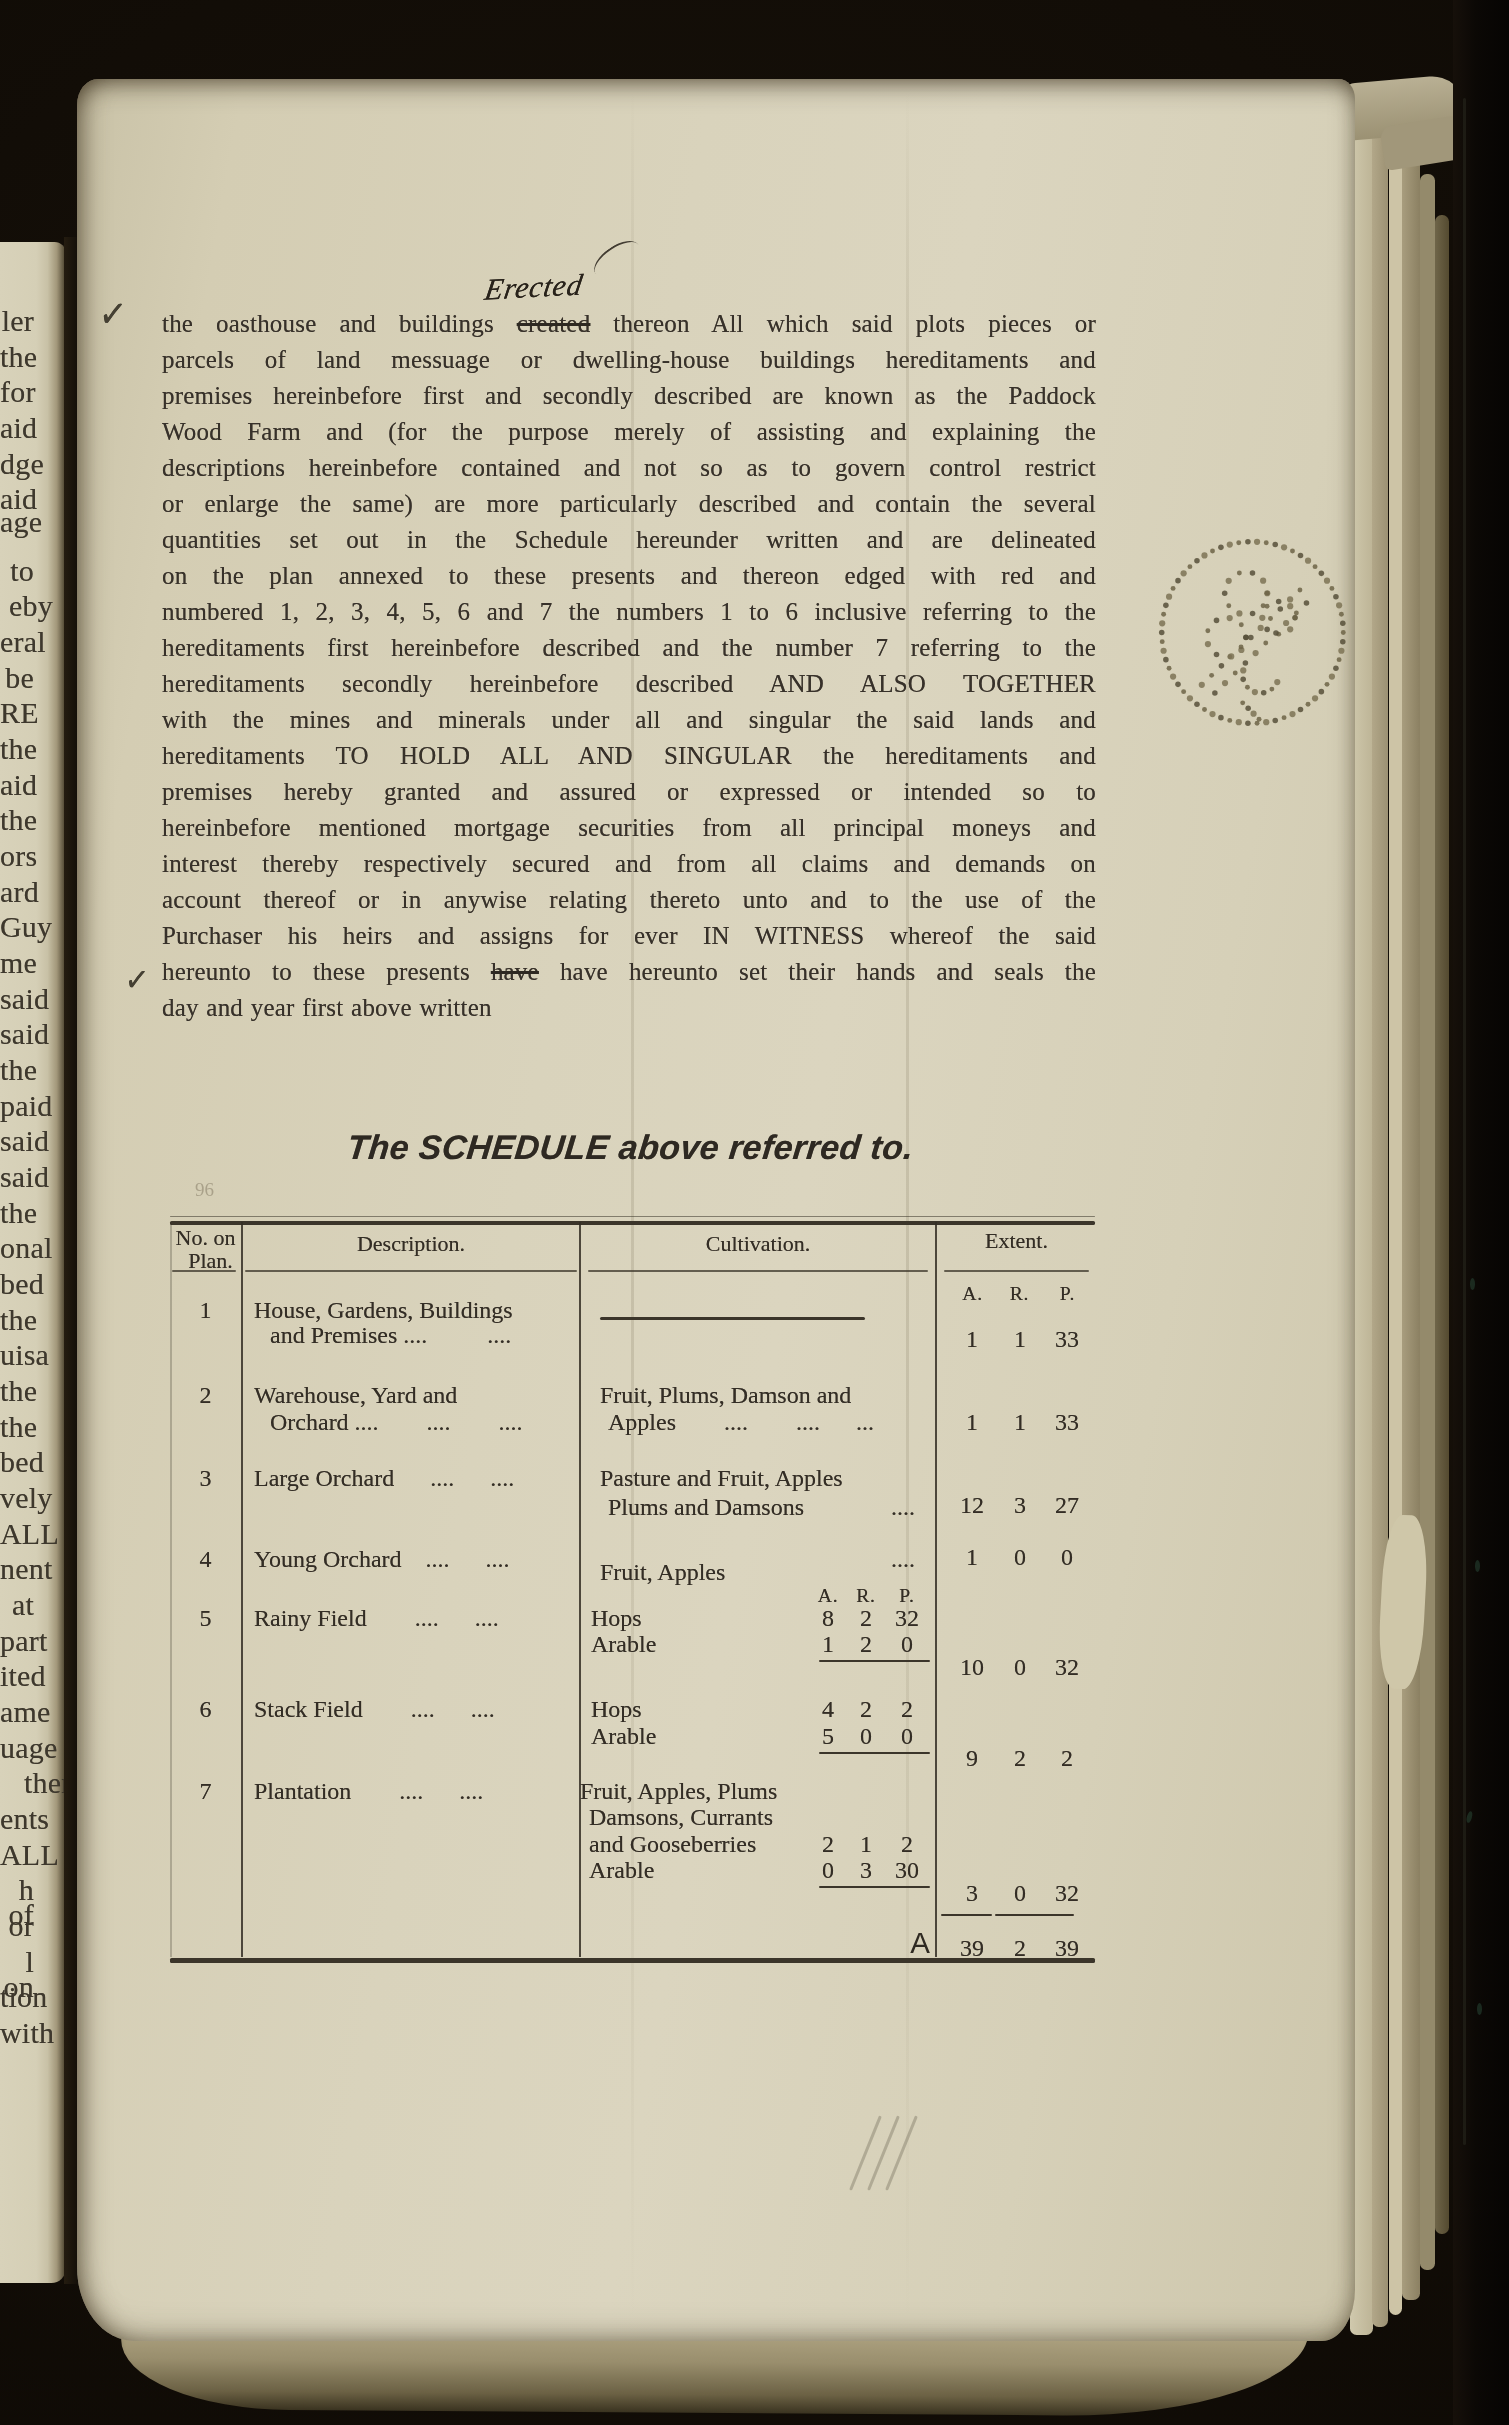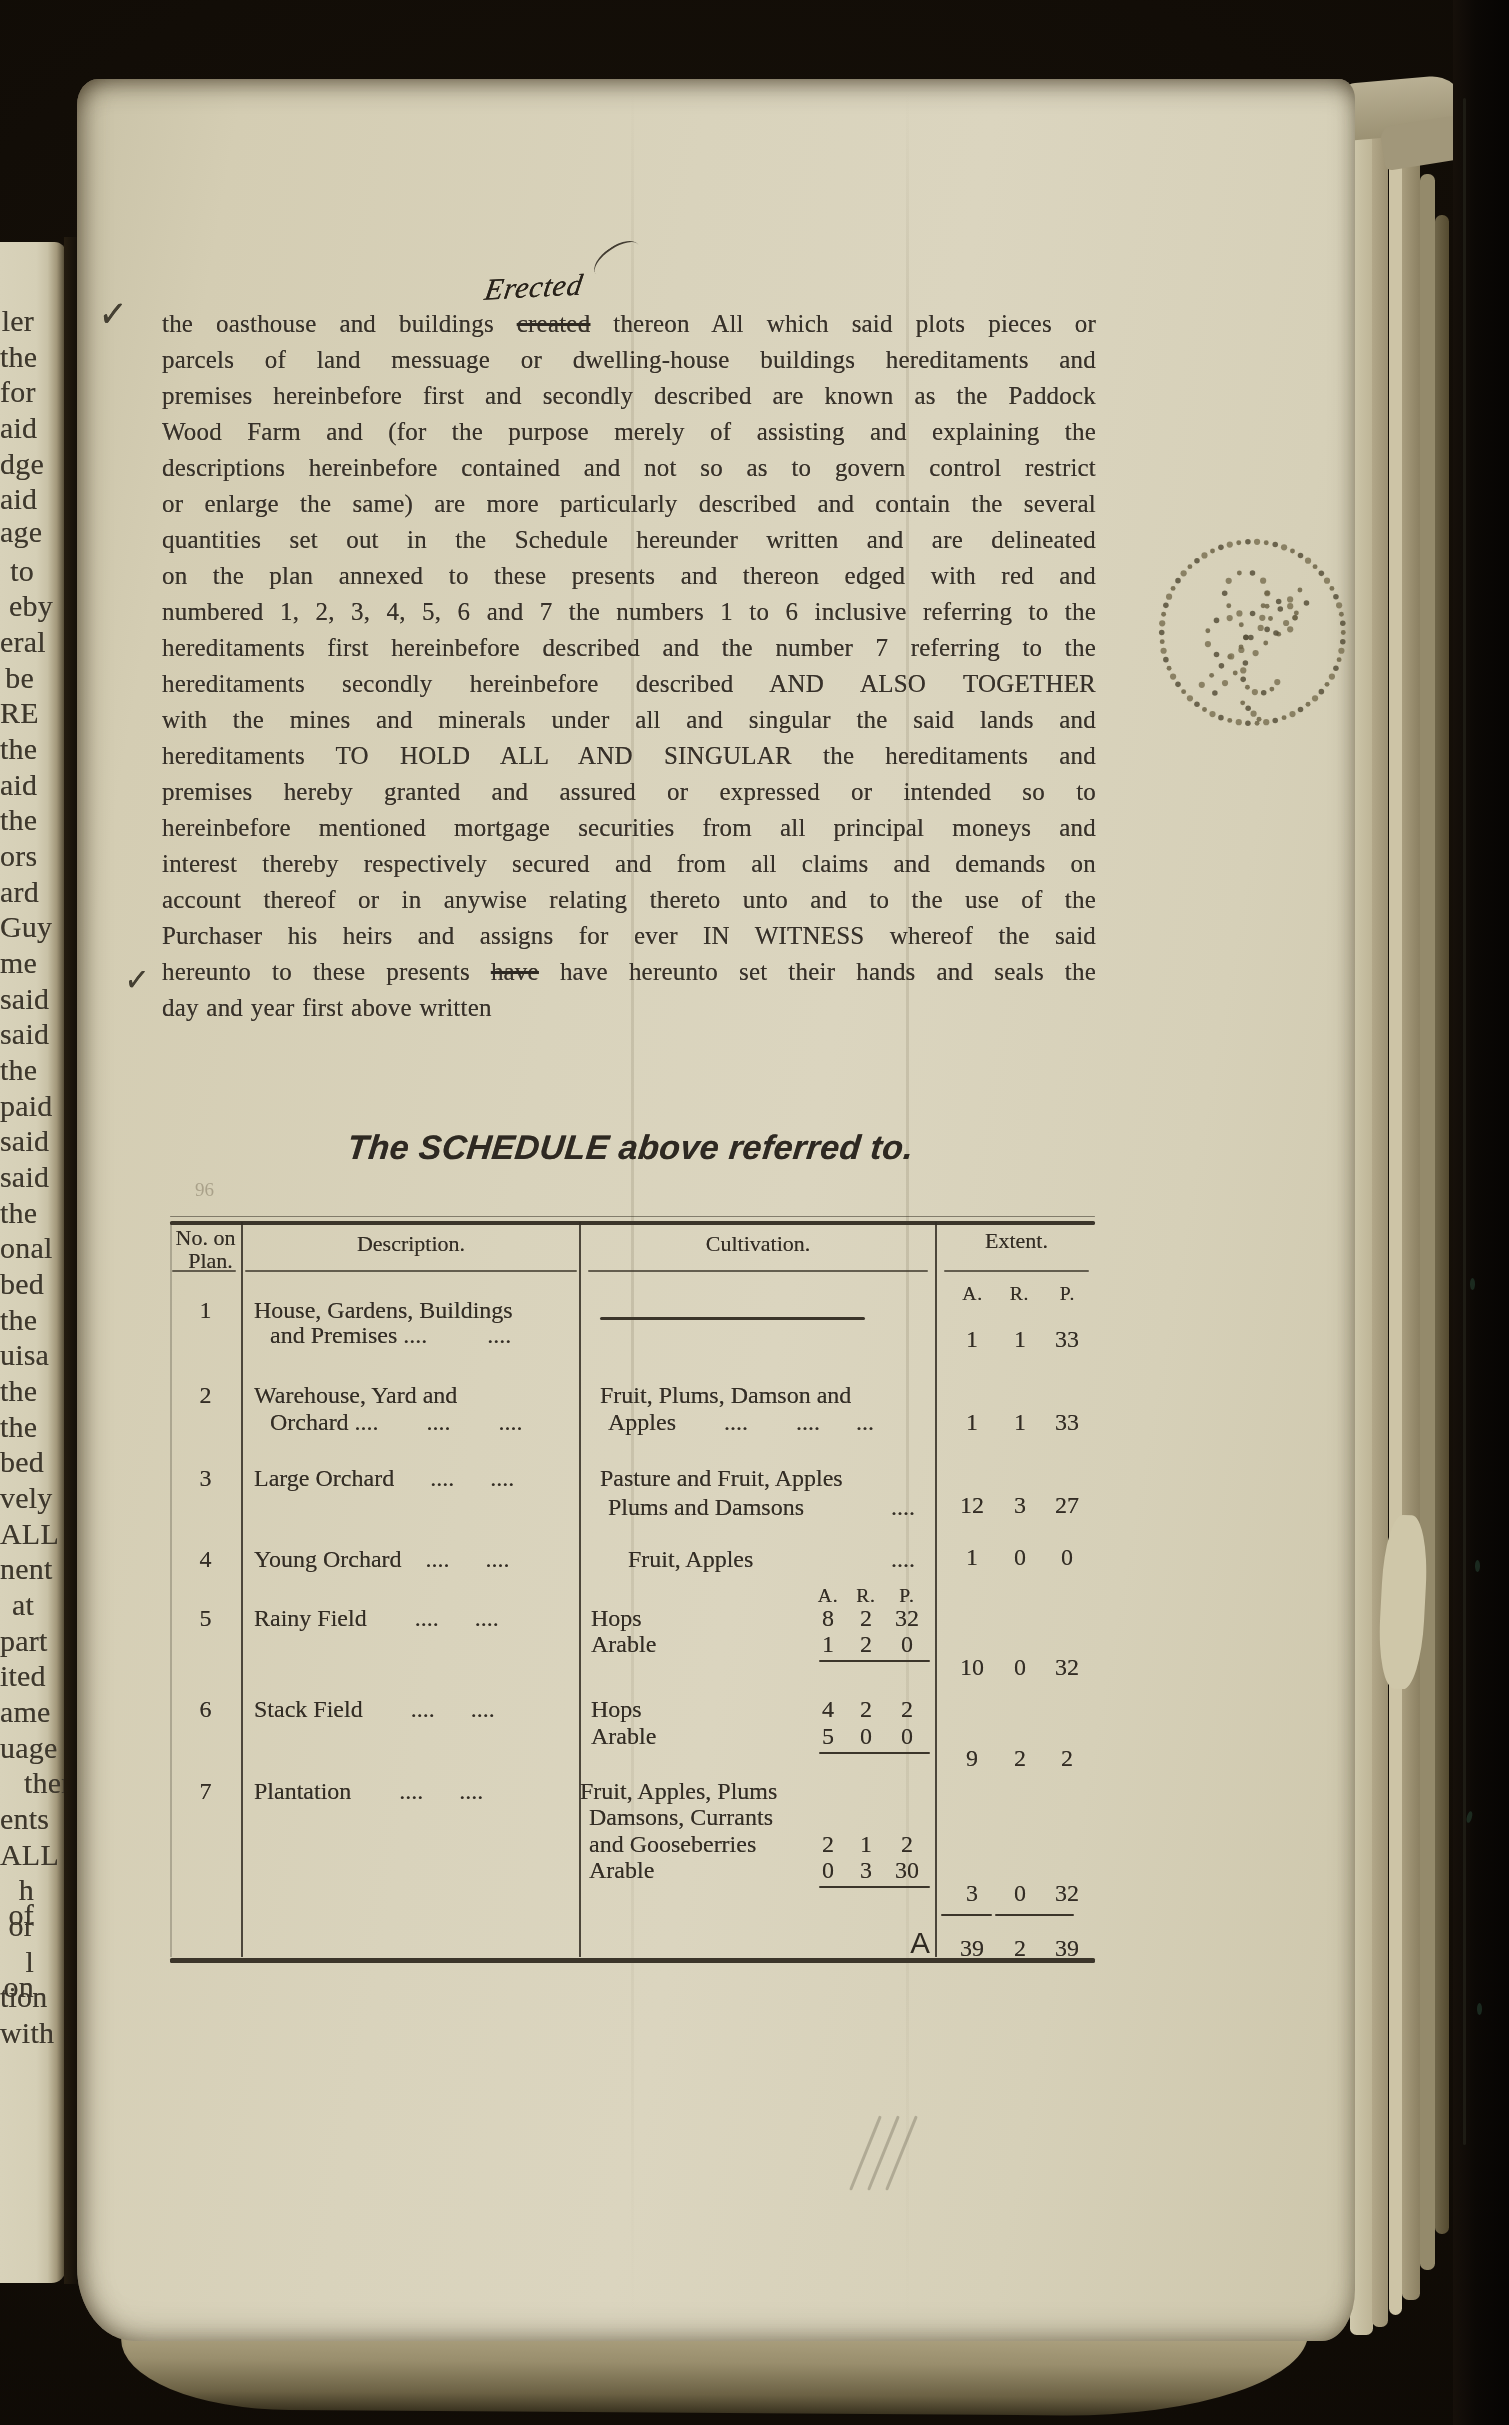--- a/index.html
+++ b/index.html
@@ -82,21 +82,21 @@
 
 <div id="scene">
 
   <div id="sliver" class="abs">
       <div class="frag" style="top: 67px;">ler</div>
       <div class="frag" style="top: 103px;">the</div>
       <div class="frag" style="top: 138px;">for</div>
       <div class="frag" style="top: 174px;">aid</div>
       <div class="frag" style="top: 210px;">dge</div>
       <div class="frag" style="top: 245px;">aid</div>
-      <div class="frag" style="top: 278px;">age</div>
+      <div class="frag" style="top: 268px;">age</div>
       <div class="frag" style="top: 317px;">to</div>
       <div class="frag" style="top: 352px; margin-left: 9px;">eby</div>
       <div class="frag" style="top: 388px;">eral</div>
       <div class="frag" style="top: 424px;">be</div>
       <div class="frag" style="top: 459px;">RE</div>
       <div class="frag" style="top: 495px;">the</div>
       <div class="frag" style="top: 531px;">aid</div>
       <div class="frag" style="top: 566px;">the</div>
       <div class="frag" style="top: 602px;">ors</div>
       <div class="frag" style="top: 638px;">ard</div>
@@ -358,21 +358,21 @@
       <div class="cell cnum" style="left: 0px; top: 251px; width: 71px; text-align: center; white-space: nowrap;">3</div>
       <div class="cell " style="left: 84px; top: 251px;">Large Orchard      ....      ....</div>
       <div class="cell " style="left: 430px; top: 251px;">Pasture and Fruit, Apples</div>
       <div class="cell " style="left: 438px; top: 280px;">Plums and Damsons</div>
       <div class="cell " style="left: 721px; top: 280px;">....</div>
       <div class="cell cnum" style="left: 776px; top: 278px; width: 52px; text-align: center; white-space: nowrap;">12</div>
       <div class="cell cnum" style="left: 824px; top: 278px; width: 52px; text-align: center; white-space: nowrap;">3</div>
       <div class="cell cnum" style="left: 871px; top: 278px; width: 52px; text-align: center; white-space: nowrap;">27</div>
       <div class="cell cnum" style="left: 0px; top: 332px; width: 71px; text-align: center; white-space: nowrap;">4</div>
       <div class="cell " style="left: 84px; top: 332px;">Young Orchard    ....      ....</div>
-      <div class="cell " style="left: 430px; top: 332px; margin-left: 28px;">Fruit, Apples</div>
+      <div class="cell " style="left: 430px; top: 345px;">Fruit, Apples</div>
       <div class="cell " style="left: 721px; top: 332px;">....</div>
       <div class="cell cnum" style="left: 776px; top: 330px; width: 52px; text-align: center; white-space: nowrap;">1</div>
       <div class="cell cnum" style="left: 824px; top: 330px; width: 52px; text-align: center; white-space: nowrap;">0</div>
       <div class="cell cnum" style="left: 871px; top: 330px; width: 52px; text-align: center; white-space: nowrap;">0</div>
       <div class="cell cnum" style="left: 0px; top: 391px; width: 71px; text-align: center; white-space: nowrap;">5</div>
       <div class="cell " style="left: 84px; top: 391px;">Rainy Field        ....      ....</div>
       <div class="cell arp" style="left: 635px; top: 368px; width: 46px; text-align: center; white-space: nowrap;">A.</div>
       <div class="cell arp" style="left: 673px; top: 368px; width: 46px; text-align: center; white-space: nowrap;">R.</div>
       <div class="cell arp" style="left: 714px; top: 368px; width: 46px; text-align: center; white-space: nowrap;">P.</div>
       <div class="cell " style="left: 421px; top: 391px;">Hops</div>

